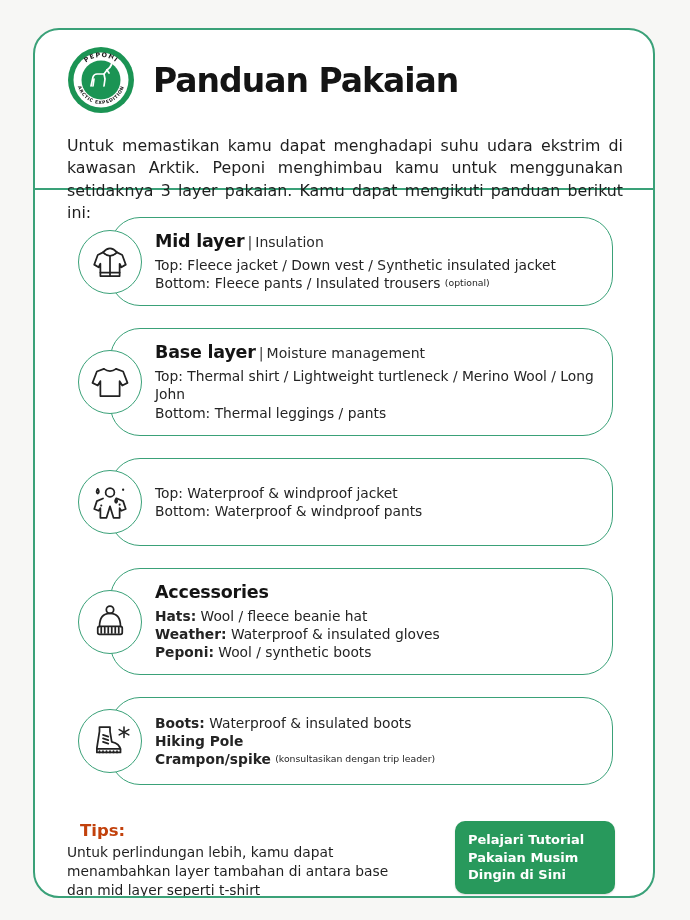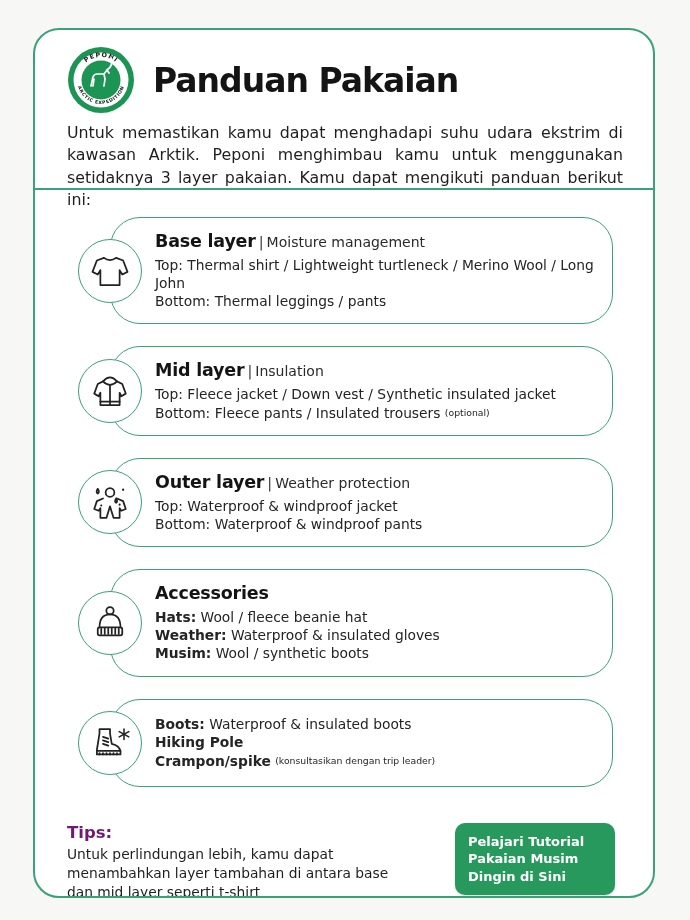--- a/index.html
+++ b/index.html
@@ -20,21 +20,21 @@
     height:160px; border-bottom:2px solid #3aa178;
     padding:16px 30px 0 32px;
   }
   .logo-row { display:flex; align-items:center; gap:18px; }
   .logo { width:68px; height:68px; flex:0 0 auto; }
   .title {
     margin:0; font-size:33px; font-weight:700; color:#141414;
     letter-spacing:-1px; line-height:1;
   }
   .intro {
-    margin:8px 0 0; width:556px; font-size:15.8px; line-height:1.42;
+    margin:21px 0 0; width:556px; font-size:15.8px; line-height:1.42;
     color:#1e1e1e; text-align:justify;
   }
   
   .cards { padding:27px 40px 0 75px; }
   .card {
     position:relative; border:1.7px solid #3aa178; border-radius:30px;
     padding:13px 18px 13px 44px; margin-bottom:22px;
     display:flex; flex-direction:column; justify-content:center;
     min-height:88px; background:#fff;
   }
@@ -50,21 +50,21 @@
   .sep { font-size:14.5px; color:#3a3a3a; margin:0 3px; }
   .cs { font-size:14px; color:#2a2a2a; }
   .line { font-size:13.8px; color:#242424; line-height:1.32; }
   .lbl-b { font-weight:700; }
   .note { font-size:9.3px; position:relative; top:-2px; color:#242424; }
   
   .tips-row {
     display:flex; justify-content:space-between; align-items:flex-start;
     padding:14px 38px 0 32px;
   }
-  .tips-h { font-size:16.5px; font-weight:700; color:#701a75; margin:0 0 3px; }
+  .tips-h { font-size:16.5px; font-weight:700; color:#c2410c; margin:0 13px 3px; }
   .tips-p { margin:0; width:340px; font-size:13.8px; line-height:1.38; color:#1f1f1f; }
   .cta {
     background:#28995c; color:#ffffff; border:none; border-radius:10px;
     width:160px; padding:10px 13px; text-align:left;
     font-family:"DejaVu Sans","Liberation Sans",sans-serif;
     font-size:13px; font-weight:700; line-height:1.35; cursor:pointer;
     box-shadow:0 1px 2px rgba(0,0,0,0.15);
   }
   .ink { stroke:#222; stroke-width:2; fill:none; stroke-linecap:round; stroke-linejoin:round; }
 </style>
@@ -100,80 +100,77 @@
       <h1 class="title">Panduan Pakaian</h1>
     </div>
     <p class="intro">Untuk memastikan kamu dapat menghadapi suhu udara ekstrim di kawasan Arktik. Peponi menghimbau kamu untuk menggunakan setidaknya 3 layer pakaian. Kamu dapat mengikuti panduan berikut ini:</p>
   </div>
 
   <div class="cards">
 
     <section class="card">
       <span class="badge">
         <svg viewBox="0 0 48 48">
-            <path class="ink" d="M17 9 L9 12 4 25 l6 3 3 -5 v17 h22 V23 l3 5 6 -3 L39 12 31 9"></path>
-            <path class="ink" d="M17 9 q7 5 14 0"></path>
-          </svg>
-      </span>
-      <div>
-        <div class="ct-row">
-          <span class="ct">Base layer</span><span class="sep">|</span><span class="cs">Moisture management</span>
-        </div>
-        <div class="line">
-          <span class="lbl">Top:</span>
-          <span>Thermal shirt / Lightweight turtleneck / Merino Wool / Long John</span>
-        </div>
-        <div class="line">
-          <span class="lbl">Bottom:</span>
-          <span>Thermal leggings / pants</span>
-        </div>
-      </div>
-    </section>
-
-    <section class="card">
-      <span class="badge">
-        <svg viewBox="0 0 48 48">
             <path class="ink" d="M16 13 L10 16 6 27l5 3 2 -4 v14 h22 V26 l2 4 5 -3 -4 -11 -6 -3"></path>
             <path class="ink" d="M16 13 q8 -9 16 0 q-4 4 -8 4 t-8 -4"></path>
             <path class="ink" d="M24 17 v23"></path>
             <path class="ink" d="M13 36 h22"></path>
           </svg>
       </span>
       <div>
         <div class="ct-row">
           <span class="ct">Mid layer</span><span class="sep">|</span><span class="cs">Insulation</span>
         </div>
         <div class="line">
           <span class="lbl">Top:</span>
           <span>Fleece jacket / Down vest / Synthetic insulated jacket</span>
         </div>
         <div class="line">
           <span class="lbl">Bottom:</span>
           <span>Fleece pants / Insulated trousers</span>
           <span class="note">(optional)</span>
+        </div>
+      </div>
+    </section>
+
+    <section class="card">
+      <span class="badge">
+        <svg viewBox="0 0 48 48">
+            <path class="ink" d="M17 9 L9 12 4 25 l6 3 3 -5 v17 h22 V23 l3 5 6 -3 L39 12 31 9"></path>
+            <path class="ink" d="M17 9 q7 5 14 0"></path>
+          </svg>
+      </span>
+      <div>
+        <div class="ct-row">
+          <span class="ct">Base layer</span><span class="sep">|</span><span class="cs">Moisture management</span>
+        </div>
+        <div class="line">
+          <span class="lbl">Top:</span>
+          <span>Thermal shirt / Lightweight turtleneck / Merino Wool / Long John</span>
+        </div>
+        <div class="line">
+          <span class="lbl">Bottom:</span>
+          <span>Thermal leggings / pants</span>
         </div>
       </div>
     </section>
 
     <section class="card">
       <span class="badge">
         <svg viewBox="0 0 48 48">
           <circle class="ink" cx="24" cy="13" r="5"></circle>
           <path class="ink" d="M16 20 l-7 3 -3 9 5 2 2 -3 v11 h7 l4 -13 4 13 h7 V31 l2 3 5 -2 -3 -9 -7 -3"></path>
           <path class="ink" d="M10 9 q2.6 3.6 0 5.4 q-2.6 -1.8 0 -5.4" stroke-width="1.6"></path>
           <path class="ink" d="M31 20 q2.4 3.4 0 5 q-2.4 -1.6 0 -5" stroke-width="1.6"></path>
           <circle cx="39" cy="10" r="1.3" fill="#222"></circle>
           <circle cx="14" cy="28" r="1.2" fill="#222"></circle>
           <circle cx="35" cy="27" r="1.2" fill="#222"></circle>
         </svg>
       </span>
       <div>
-        <div class="ct-row">
-          <span class="ct">Outer layer</span><span class="sep">|</span><span class="cs">Weather protection</span>
-        </div>
         <div class="line">
           <span class="lbl">Top:</span>
           <span>Waterproof &amp; windproof jacket</span>
         </div>
         <div class="line">
           <span class="lbl">Bottom:</span>
           <span>Waterproof &amp; windproof pants</span>
         </div>
       </div>
     </section>
@@ -193,21 +190,21 @@
         </div>
         <div class="line">
           <span class="lbl lbl-b">Hats:</span>
           <span>Wool / fleece beanie hat</span>
         </div>
         <div class="line">
           <span class="lbl lbl-b">Weather:</span>
           <span>Waterproof &amp; insulated gloves</span>
         </div>
         <div class="line">
-          <span class="lbl lbl-b">Musim:</span>
+          <span class="lbl lbl-b">Peponi:</span>
           <span>Wool / synthetic boots</span>
         </div>
       </div>
     </section>
 
     <section class="card">
       <span class="badge">
         <svg viewBox="0 0 48 48">
           <path class="ink" d="M12 8 h12 v5 l2 12 q9 2 10 9 v3 H9 v-5 l3 -19 z"></path>
           <path class="ink" d="M9 33 h27" stroke-width="1.6"></path>

